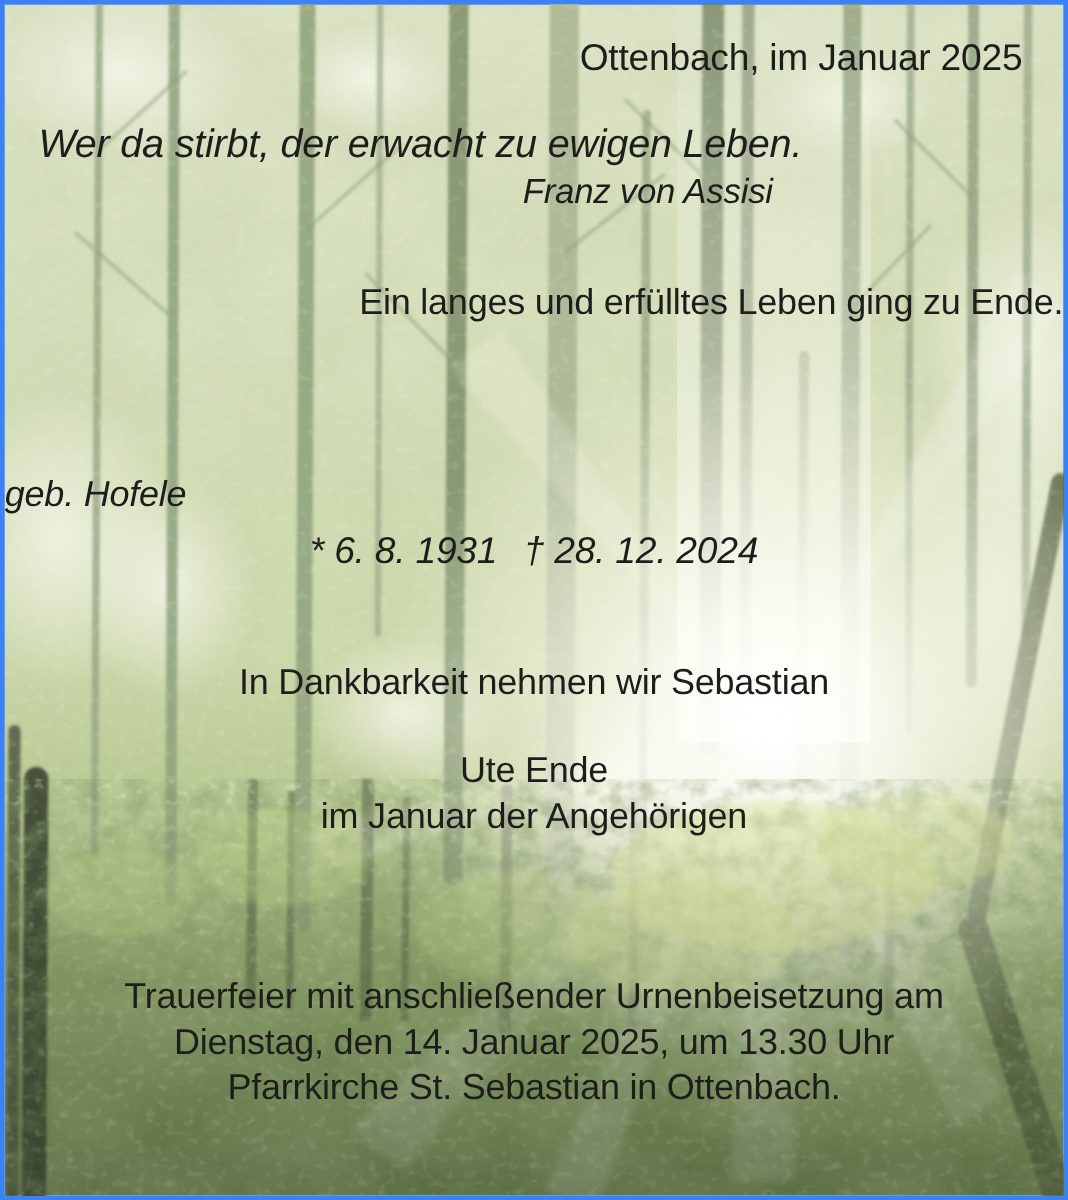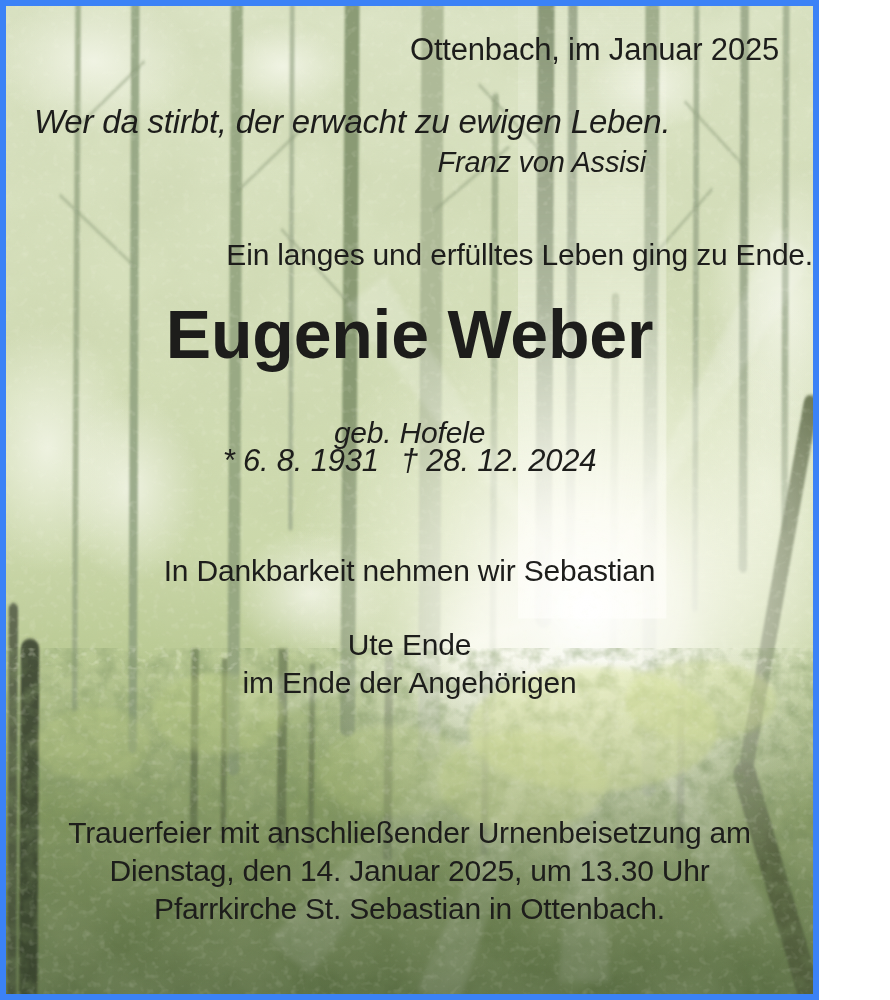--- a/index.html
+++ b/index.html
@@ -1,34 +1,34 @@
 <!DOCTYPE html>
 <html><head>
 <meta charset="utf-8">
 <style>
   html,body{margin:0;padding:0;background:#ffffff;}
   .card{
     position:relative;
-    width:819px;height:1000px;
+    width:890px;height:1000px;
     box-sizing:border-box;
-    border:6px solid #3b82f6;
+    border:4px solid #3b82f6;
     overflow:hidden;
     font-family:"Liberation Sans","DejaVu Sans",sans-serif;
     color:#1d1d1b;
   }
   .bg{position:absolute;inset:0;width:100%;height:100%;display:block;}
   .content{position:absolute;inset:0;}
   .content > div, .content > h1{position:absolute;white-space:nowrap;letter-spacing:-0.2px;}
   .dateline{top:26px;right:34px;font-size:31px;}
   .quote-text{top:97px;left:28px;font-size:33px;font-style:italic;letter-spacing:-0.4px;}
   .quote-attr{top:140px;left:28px;width:612px;text-align:right;font-size:29px;font-style:italic;}
   .intro{top:232px;left:0;width:100%;text-align:right;font-size:30px;}
   .name{top:288px;left:0;width:100%;text-align:center;font-size:68px;font-weight:700;
         margin:0;line-height:1.2;letter-spacing:2px;}
-  .birthname{top:392px;left:0;width:100%;text-align:center;font-size:30px;font-style:italic;margin-top:18px;}
+  .birthname{top:392px;left:0;width:100%;font-size:30px;font-style:italic;}
   .dates{top:437px;left:0;width:100%;display:flex;justify-content:center;gap:22px;
          font-size:31px;font-style:italic;}
   .farewell{top:548px;left:0;width:100%;text-align:center;font-size:30px;}
   .mourner{top:622px;left:0;width:100%;text-align:center;font-size:30px;}
   .mourner-sub{top:660px;left:0;width:100%;text-align:center;font-size:30px;}
   .funeral{top:808px;left:0;width:100%;text-align:center;font-size:30px;line-height:38px;}
 </style>
 </head>
 <body>
 
@@ -171,32 +171,31 @@
   </svg>
 
   <div class="content">
     <div class="dateline">Ottenbach, im Januar 2025</div>
 
     <div class="quote-text">Wer da stirbt, der erwacht zu ewigen Leben.</div>
     <div class="quote-attr">Franz von Assisi</div>
 
     <div class="intro">Ein langes und erfülltes Leben ging zu Ende.</div>
 
-    <h1 class="name">Eugenie Weber</h1>
     <div class="birthname">geb. Hofele</div>
 
     <div class="dates">
       <span>* 6. 8. 1931</span>
       <span>† 28. 12. 2024</span>
     </div>
 
     <div class="farewell">In Dankbarkeit nehmen wir Sebastian</div>
 
     <div class="mourner">Ute Ende</div>
-    <div class="mourner-sub">im Ende der Angehörigen</div>
+    <div class="mourner-sub">im Januar der Angehörigen</div>
 
     <div class="funeral">
       <div>Trauerfeier mit anschließender Urnenbeisetzung am</div>
       <div>Dienstag, den 14. Januar 2025, um 13.30 Uhr</div>
       <div>Pfarrkirche St. Sebastian in Ottenbach.</div>
     </div>
   </div>
 </div>
 
 </body></html>

